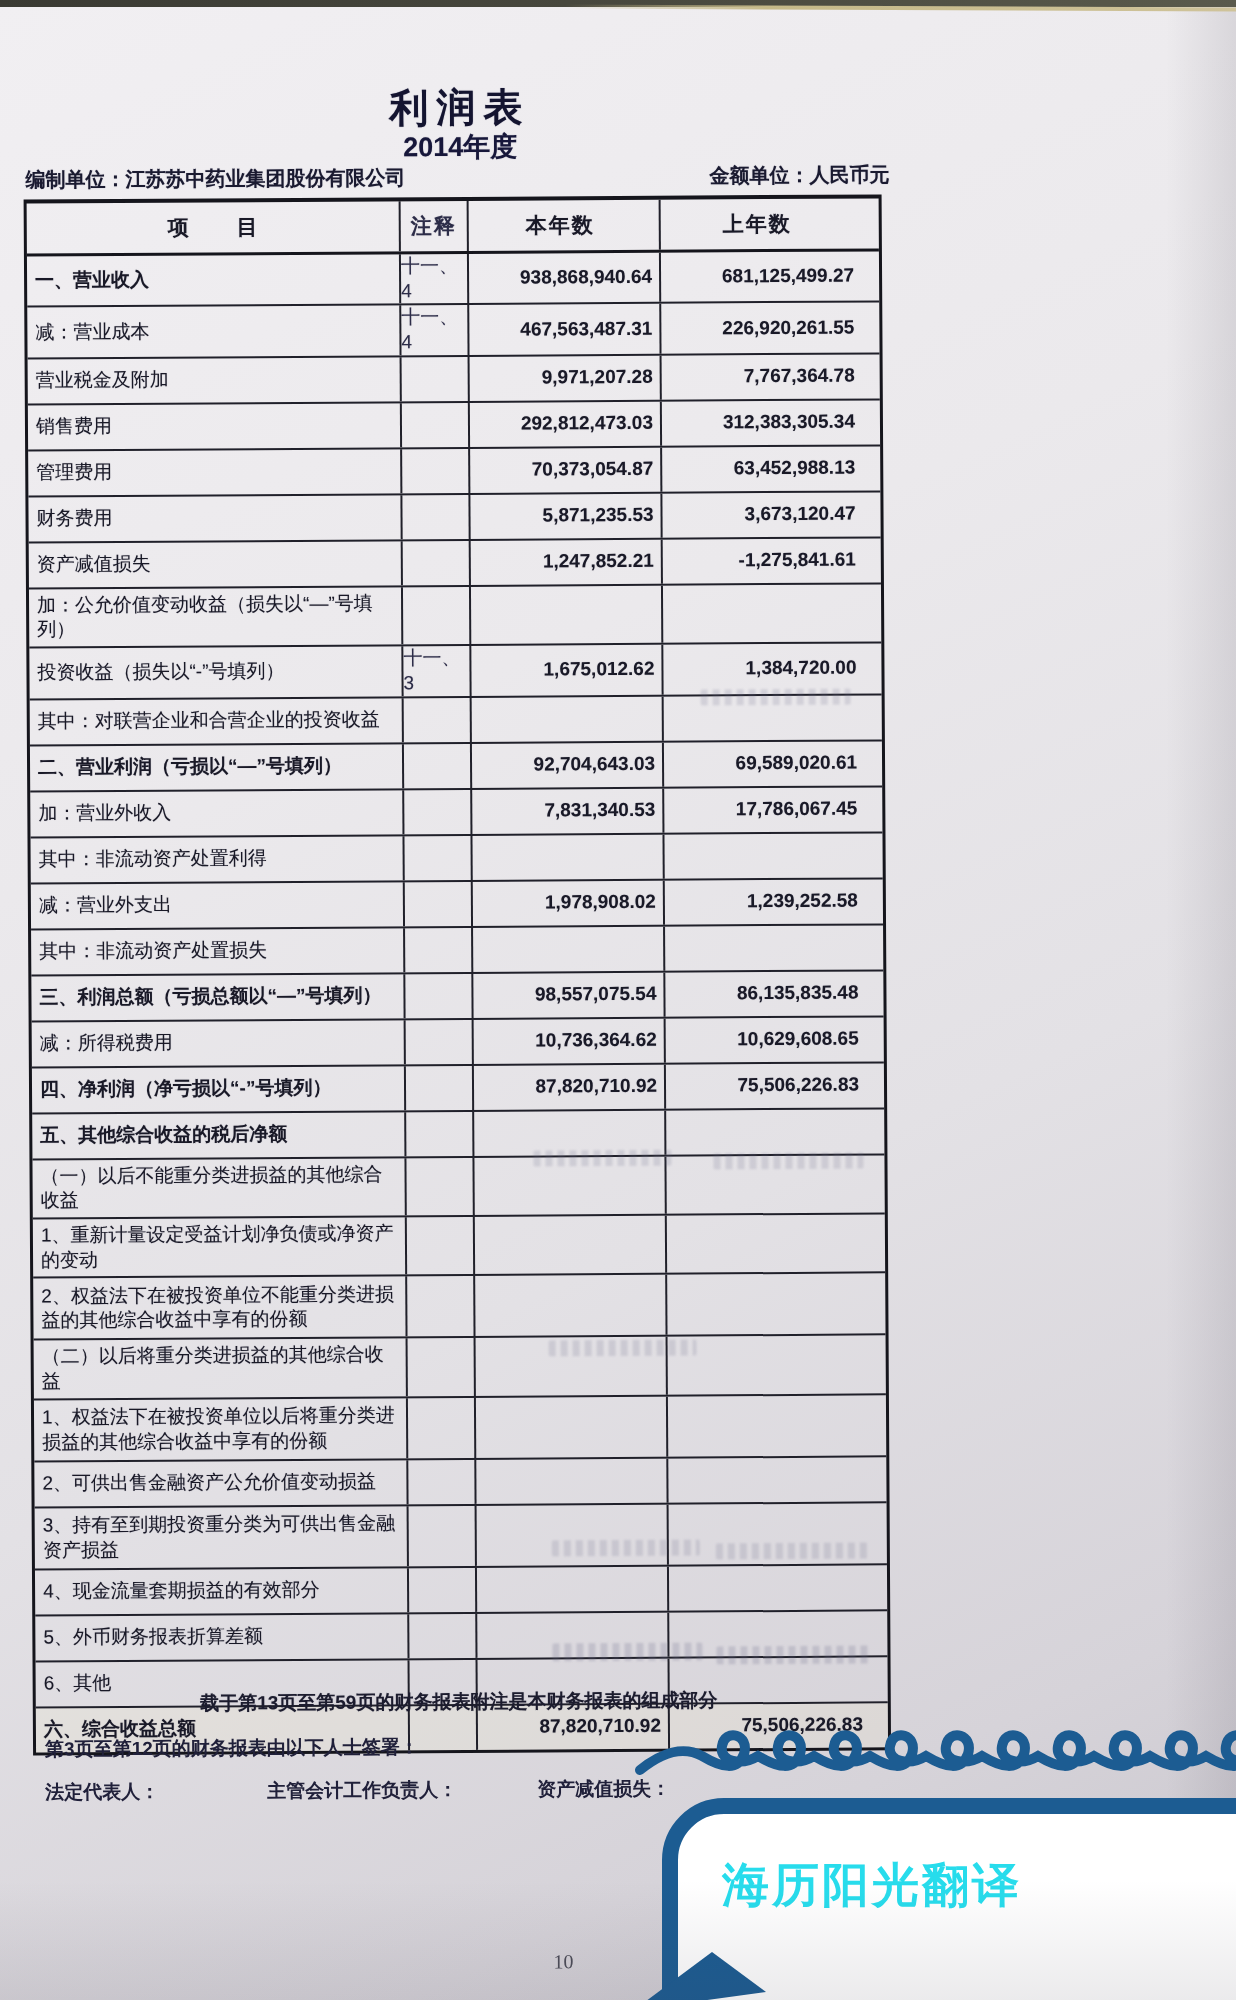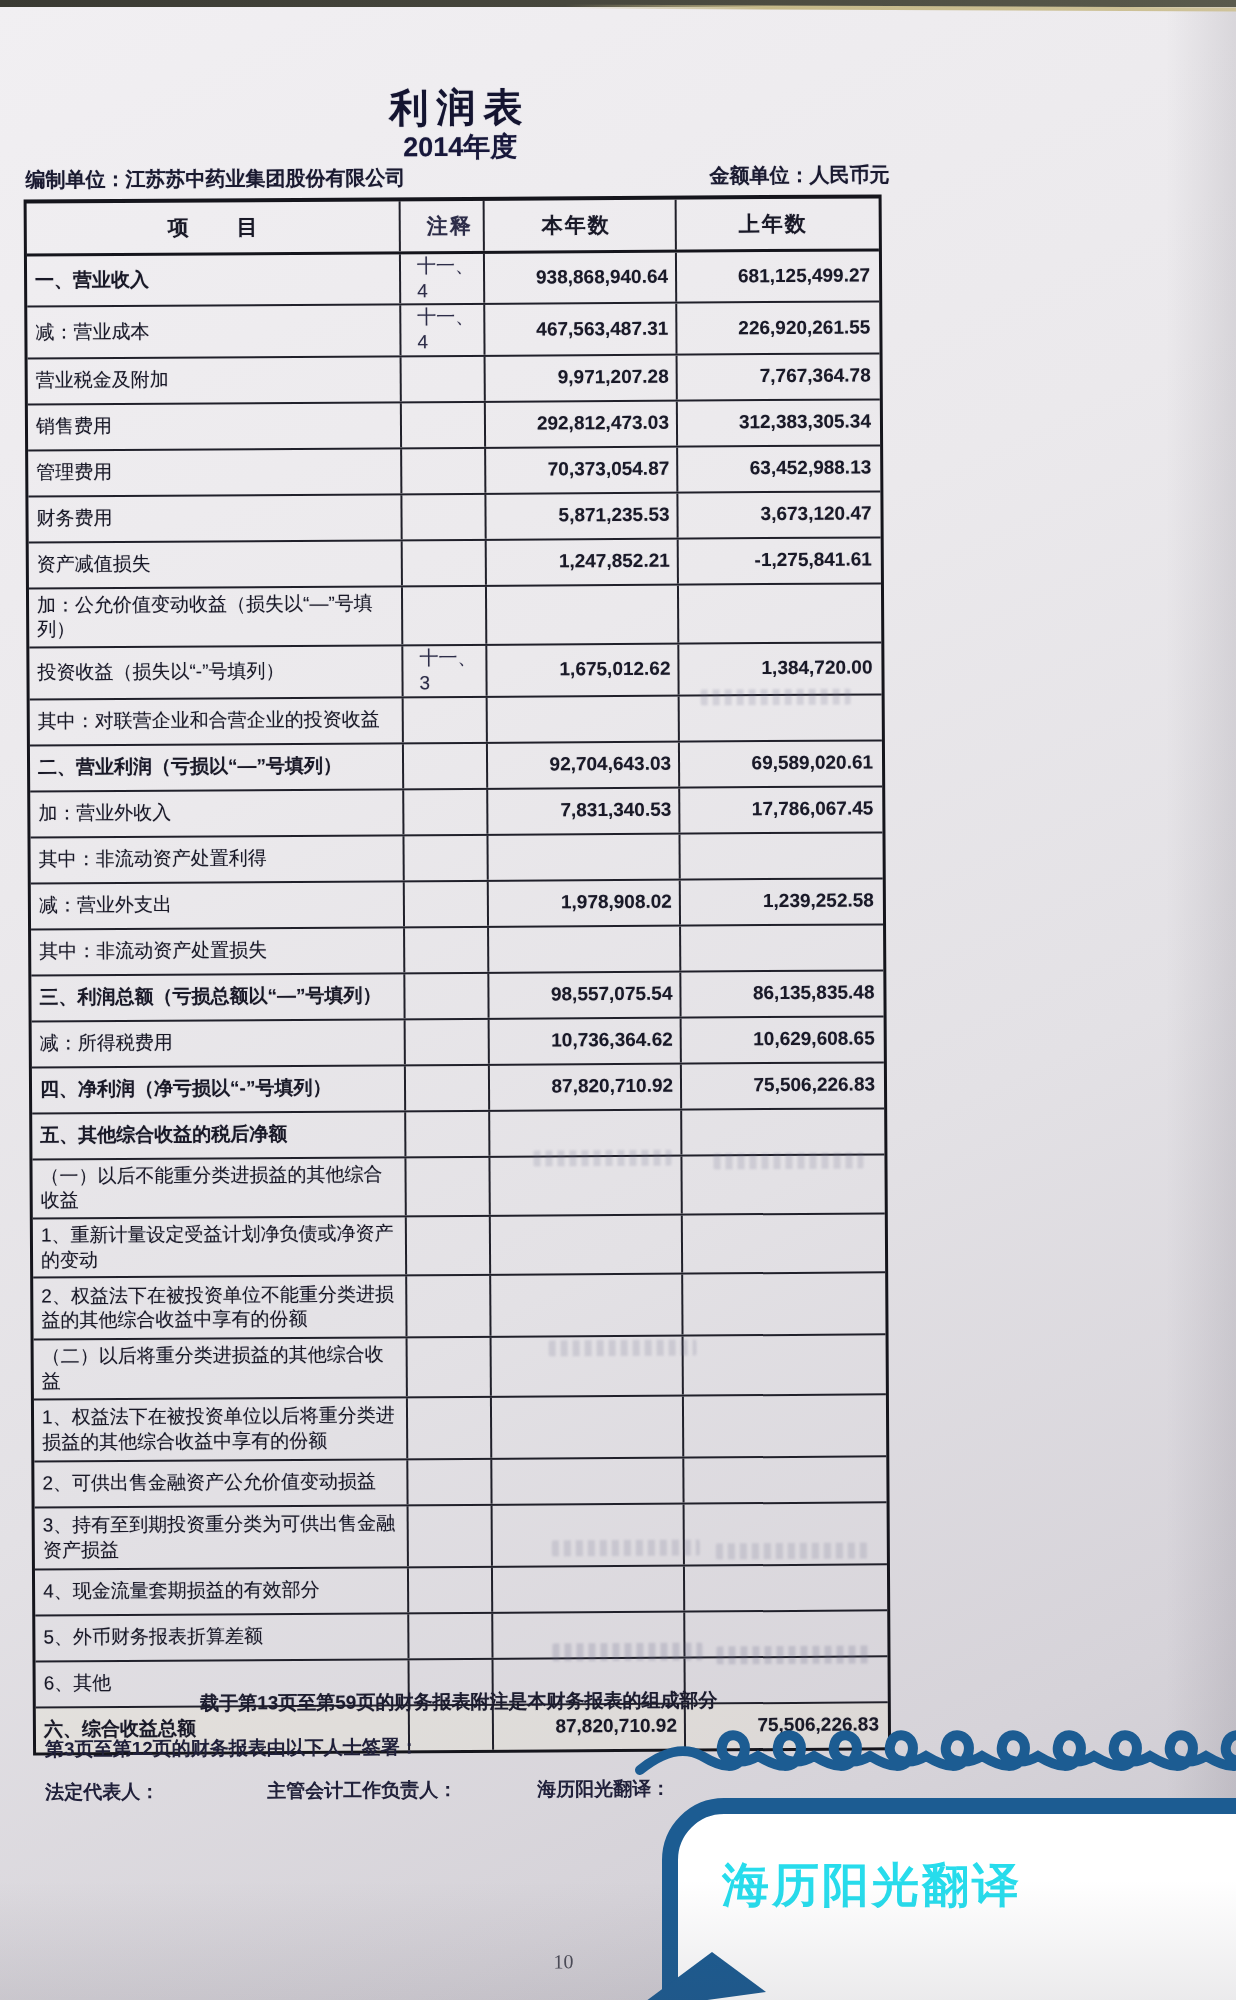--- a/index.html
+++ b/index.html
@@ -65,21 +65,21 @@
   .trow{display:flex;border-bottom:2px solid #20202a;min-height:44px;}
   .trow.wrap{min-height:60px;}
   .trow:last-child{border-bottom:none;background:rgba(246,238,198,.18);}
   .cell{
     box-sizing:border-box;display:flex;align-items:center;
     border-right:2px solid #20202a;
     font-size:19px;line-height:1.3;color:#191927;
     text-shadow:0 0 1px rgba(25,25,55,.3);
   }
   .cell.item{width:374px;padding:4px 6px 4px 8px;}
-  .cell.note{width:84px;justify-content:center;color:#2c2c48;padding-left:16px;}
+  .cell.note{width:68px;justify-content:center;color:#2c2c48;}
   .cell.cur{width:192px;justify-content:flex-end;padding-right:7px;font-weight:600;}
   .cell.prev{width:198px;justify-content:flex-end;padding-right:5px;border-right:none;font-weight:600;}
   .trow.em .cell.item{font-weight:700;}
   .i0{padding-left:8px;}
   .i1{padding-left:28px;}
   .i2{padding-left:56px;}
   .i3{padding-left:72px;}
   
   .foot-note{
     position:absolute;top:1688px;left:28px;width:852px;text-align:center;
@@ -336,21 +336,21 @@
     <div class="ghost g5"></div>
     <div class="ghost g6"></div>
     <div class="ghost g7"></div>
     <div class="ghost g8"></div>
 
     <div class="foot-note">载于第13页至第59页的财务报表附注是本财务报表的组成部分</div>
     <div class="foot-sign">第3页至第12页的财务报表由以下人士签署：</div>
     <div class="sign-row">
       <span class="s1">法定代表人：</span>
       <span class="s2">主管会计工作负责人：</span>
-      <span class="s3">海历阳光翻译：</span>
+      <span class="s3">资产减值损失：</span>
     </div>
     <div class="page-number">10</div>
   </div>
 
   <svg class="overlay-svg" width="1236" height="2000" viewBox="0 0 1236 2000">
     <path id="coil" fill="none" stroke-linecap="round" stroke-width="10" d="M640,1770 C662,1752 684,1746 702,1756 C722,1768 738,1771 744,1754 C750,1734 725,1728 722,1746 C719,1762 742,1766 758,1756 C778,1768 794,1771 800,1754 C806,1734 781,1728 778,1746 C775,1762 798,1766 814,1756 C834,1768 850,1771 856,1754 C862,1734 837,1728 834,1746 C831,1762 854,1766 870,1756 C890,1768 906,1771 912,1754 C918,1734 893,1728 890,1746 C887,1762 910,1766 926,1756 C946,1768 962,1771 968,1754 C974,1734 949,1728 946,1746 C943,1762 966,1766 982,1756 C1002,1768 1018,1771 1024,1754 C1030,1734 1005,1728 1002,1746 C999,1762 1022,1766 1038,1756 C1058,1768 1074,1771 1080,1754 C1086,1734 1061,1728 1058,1746 C1055,1762 1078,1766 1094,1756 C1114,1768 1130,1771 1136,1754 C1142,1734 1117,1728 1114,1746 C1111,1762 1134,1766 1150,1756 C1170,1768 1186,1771 1192,1754 C1198,1734 1173,1728 1170,1746 C1167,1762 1190,1766 1206,1756 C1226,1768 1242,1771 1248,1754 C1254,1734 1229,1728 1226,1746 C1223,1762 1246,1766 1262,1756" stroke="#1c5c92"></path>
     <rect id="bubble" x="670" y="1806" width="720" height="330" rx="54" fill="#ffffff" stroke-width="16" stroke="#1c5c92"></rect>
     <path id="bubbleTail" d="M712,1952 L634,2010 L766,1992 Z" fill="#1c5c92"></path>
   </svg>
   <div class="wm-text" style="color: rgb(39, 220, 236);">海历阳光翻译</div>

